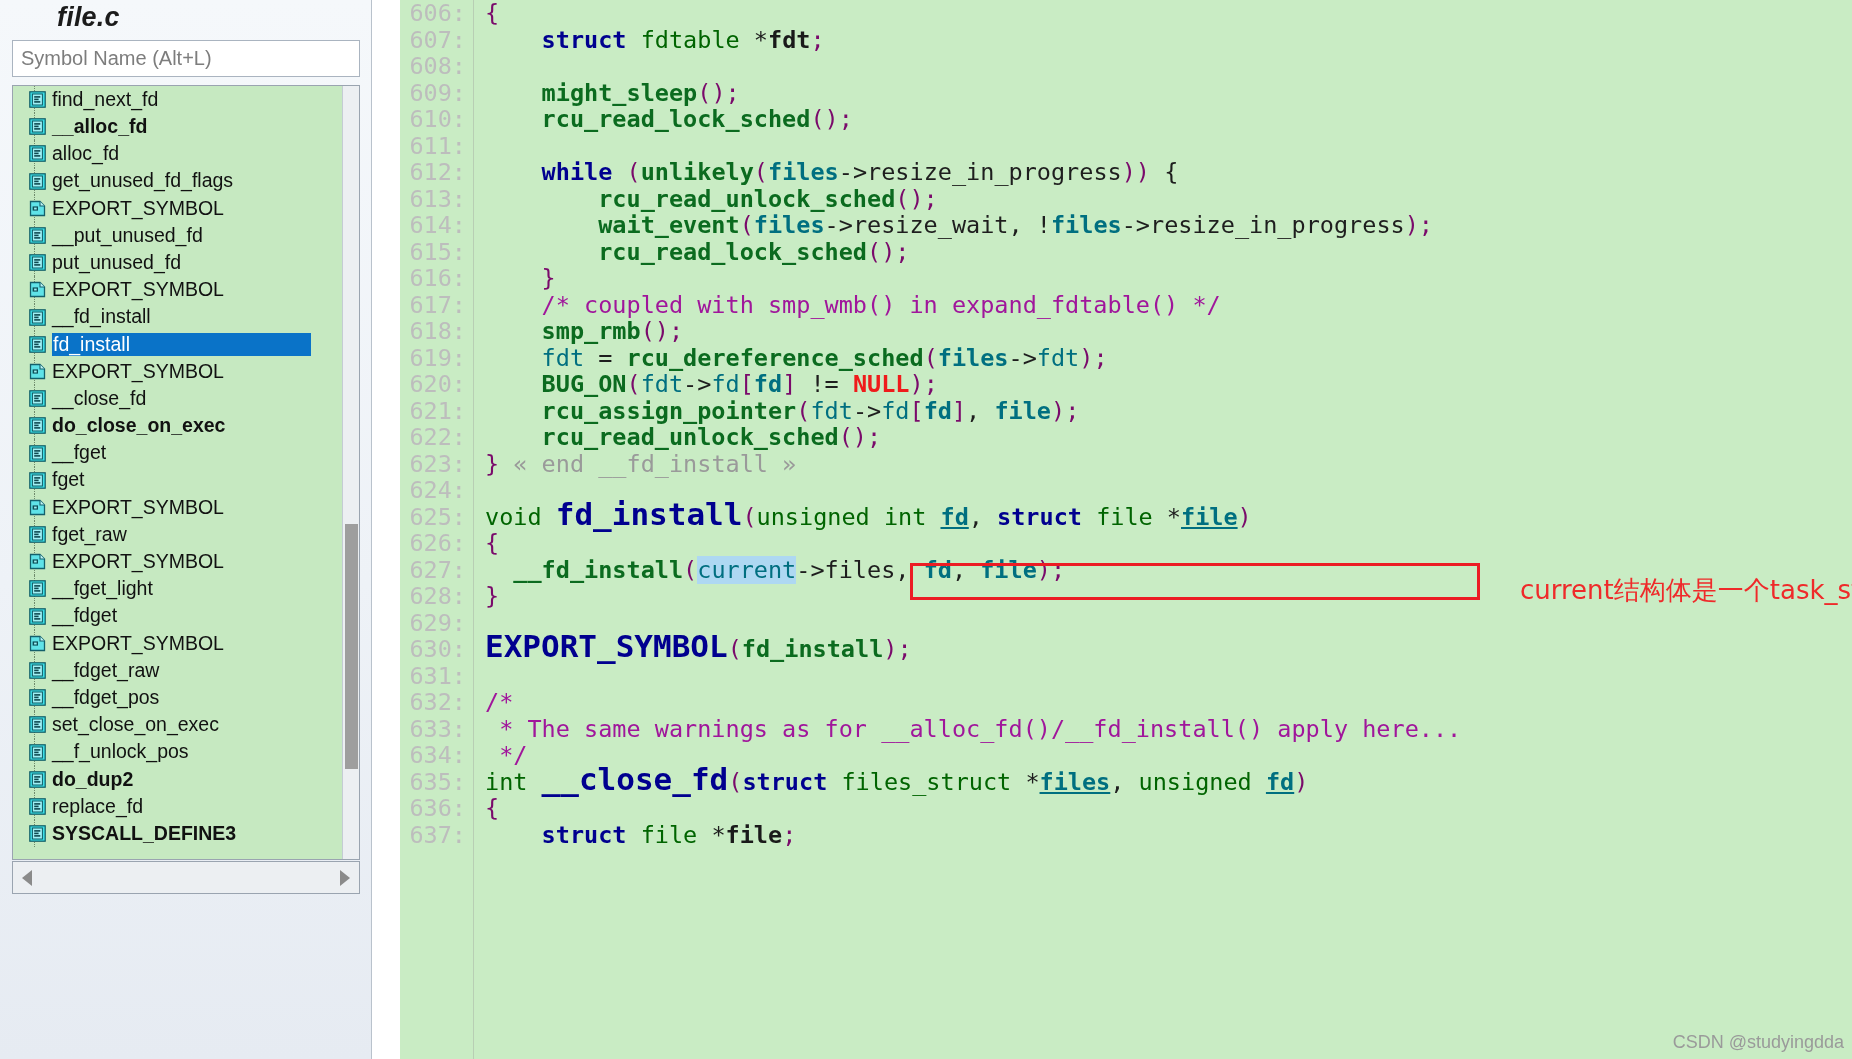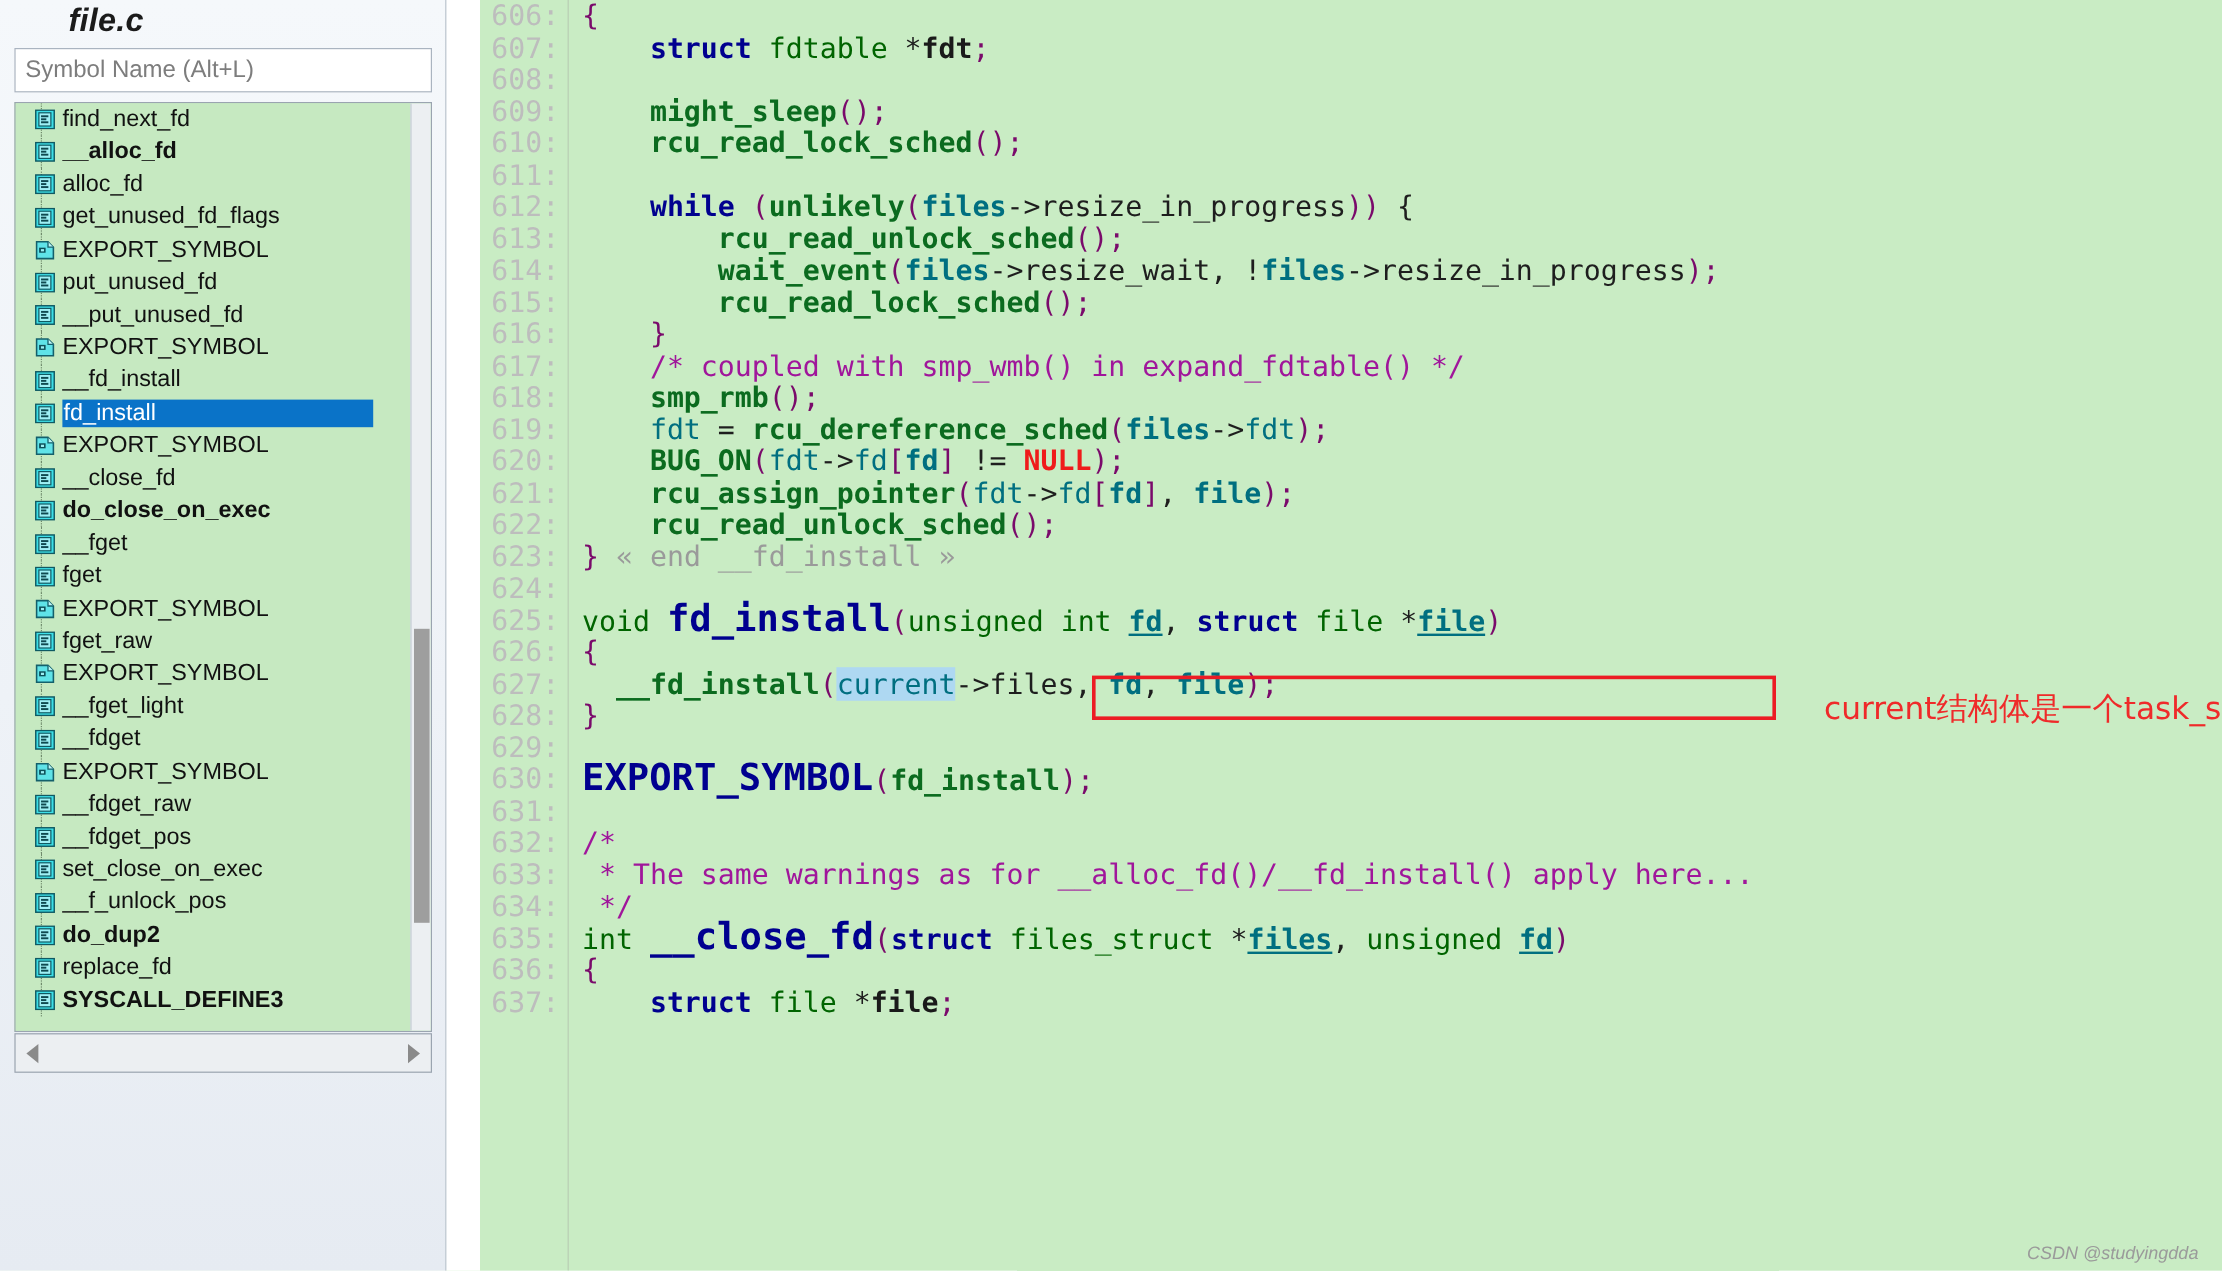--- a/index.html
+++ b/index.html
@@ -108,21 +108,21 @@
   .gutterline{
     position:absolute;left:73px;top:0;width:1px;height:1059px;background:#b8ceb4;
   }
   .code{
     position:absolute;left:0;top:0;width:1452px;
     font-family:"DejaVu Sans Mono", monospace;
     font-size:23.5px;
     line-height:26.5px;
   }
   .ln{
-    display:flex;align-items:center;height:26.5px;white-space:pre;
+    display:flex;align-items:flex-end;height:26.5px;white-space:pre;
   }
   .lnum{
     width:73px;flex:0 0 73px;text-align:right;
     padding-right:7px;box-sizing:border-box;
     color:#bdbdbd;font-family:"DejaVu Sans Mono", monospace;
     font-size:23.5px;
   }
   .ltxt{
     padding-left:12px;flex:1 1 auto;white-space:pre;
   }
@@ -147,23 +147,23 @@
     position:absolute;left:510px;top:563px;width:570px;height:37px;
     border:3px solid #ec1c24;box-sizing:border-box;
     pointer-events:none;
   }
   .cn-note{
     position:absolute;left:1120px;top:573px;
     font-family:"DejaVu Sans", sans-serif;
     font-size:26px;color:#ef2a2a;white-space:nowrap;
   }
   .watermark{
-    position:absolute;right:20px;bottom:6px;
+    position:absolute;right:8px;bottom:6px;
     font-family:"Liberation Sans", sans-serif;
-    font-size:15px;color:#9a9a9a;font-style:italic;
+    font-size:18px;color:#9a9a9a;
   }
 </style>
 </head>
 <body>
 
 <div class="app">
 
   <div class="sidebar">
 
     <div class="sb-title">file.c</div>
@@ -248,35 +248,35 @@
             <span class="dash"></span>
             <span class="ico">
               <svg width="17" height="17" viewBox="0 0 17 17">
                 <rect x="0.8" y="0.8" width="15.4" height="15.4" fill="#3ddfe8" stroke="#0f5a63" stroke-width="1.2"></rect>
                 <rect x="3.4" y="3" width="10" height="11" fill="#9ff0f5" stroke="#0f5a63" stroke-width="1"></rect>
                 <rect x="5.2" y="5.1" width="6.1" height="1.6" fill="#0f4950"></rect>
                 <rect x="5.2" y="7.6" width="4.4" height="1.6" fill="#0f4950"></rect>
                 <rect x="5.2" y="10.1" width="6.1" height="1.6" fill="#0f4950"></rect>
               </svg>
             </span>
+            <span class="tree-label">__put_unused_fd</span>
+          </div>
+          <div class="tree-row">
+            <span class="guide"></span>
+            <span class="dash"></span>
+            <span class="ico">
+              <svg width="17" height="17" viewBox="0 0 17 17">
+                <rect x="0.8" y="0.8" width="15.4" height="15.4" fill="#3ddfe8" stroke="#0f5a63" stroke-width="1.2"></rect>
+                <rect x="3.4" y="3" width="10" height="11" fill="#9ff0f5" stroke="#0f5a63" stroke-width="1"></rect>
+                <rect x="5.2" y="5.1" width="6.1" height="1.6" fill="#0f4950"></rect>
+                <rect x="5.2" y="7.6" width="4.4" height="1.6" fill="#0f4950"></rect>
+                <rect x="5.2" y="10.1" width="6.1" height="1.6" fill="#0f4950"></rect>
+              </svg>
+            </span>
             <span class="tree-label">put_unused_fd</span>
-          </div>
-          <div class="tree-row">
-            <span class="guide"></span>
-            <span class="dash"></span>
-            <span class="ico">
-              <svg width="17" height="17" viewBox="0 0 17 17">
-                <rect x="0.8" y="0.8" width="15.4" height="15.4" fill="#3ddfe8" stroke="#0f5a63" stroke-width="1.2"></rect>
-                <rect x="3.4" y="3" width="10" height="11" fill="#9ff0f5" stroke="#0f5a63" stroke-width="1"></rect>
-                <rect x="5.2" y="5.1" width="6.1" height="1.6" fill="#0f4950"></rect>
-                <rect x="5.2" y="7.6" width="4.4" height="1.6" fill="#0f4950"></rect>
-                <rect x="5.2" y="10.1" width="6.1" height="1.6" fill="#0f4950"></rect>
-              </svg>
-            </span>
-            <span class="tree-label">__put_unused_fd</span>
           </div>
           <div class="tree-row">
             <span class="guide"></span>
             <span class="dash"></span>
             <span class="ico">
               <svg width="17" height="17" viewBox="0 0 17 17">
                 <path d="M1.5 1.5 H11 L15.5 6 V15.5 H1.5 Z" fill="#5fe3e8" stroke="#14606b" stroke-width="1.3"></path>
                 <path d="M11 1.5 V6 H15.5" fill="#bff6f8" stroke="#14606b" stroke-width="1.1"></path>
                 <rect x="3.6" y="6.4" width="5.4" height="4.2" fill="#0d4f58"></rect>
                 <rect x="5.1" y="7.6" width="2.6" height="1.9" fill="#9bf0f4"></rect>

